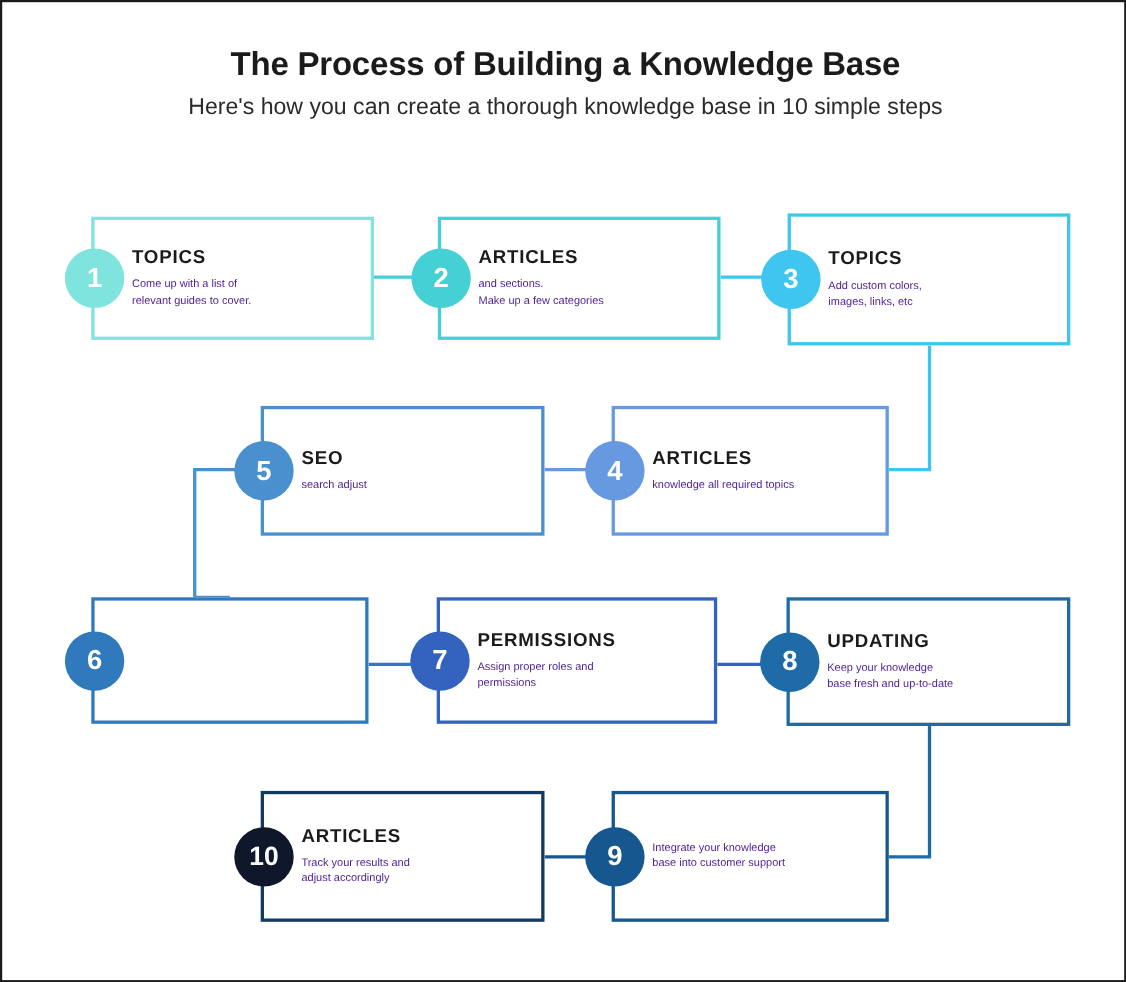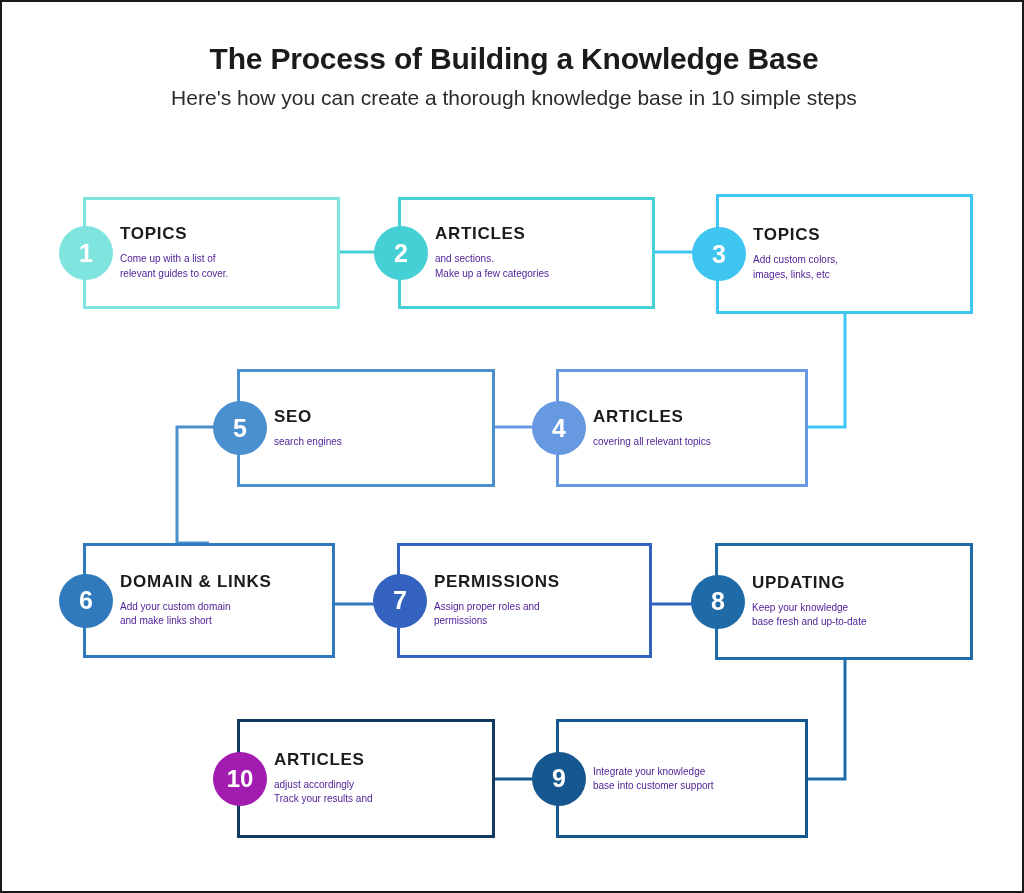--- a/index.html
+++ b/index.html
@@ -164,43 +164,38 @@
       <p class="step-desc">images, links, etc</p>
     </div>
   </div>
 
   <div class="step" style="left:235px; top:367px; width:258px; height:118px; border-color:#4A90CE;">
     <div class="badge" style="background:#4A90CE;">
       <span>5</span>
     </div>
     <div class="step-inner">
       <div class="step-title">SEO</div>
-      <p class="step-desc">search engines</p>
+      <p class="step-desc">search adjust</p>
     </div>
   </div>
 
   <div class="step" style="left:554px; top:367px; width:252px; height:118px; border-color:#6699E0;">
     <div class="badge" style="background:#6699E0;">
       <span>4</span>
     </div>
     <div class="step-inner">
       <div class="step-title">ARTICLES</div>
-      <p class="step-desc">covering all relevant topics</p>
+      <p class="step-desc">knowledge all required topics</p>
     </div>
   </div>
 
   <div class="step" style="left:81px; top:541px; width:252px; height:115px; border-color:#2F79BC;">
     <div class="badge" style="background:#2F79BC;">
       <span>6</span>
     </div>
-    <div class="step-inner">
-      <div class="step-title">DOMAIN &amp; LINKS</div>
-      <p class="step-desc">Add your custom domain</p>
-      <p class="step-desc">and make links short</p>
-    </div>
   </div>
 
   <div class="step" style="left:395px; top:541px; width:255px; height:115px; border-color:#3363BF;">
     <div class="badge" style="background:#3363BF;">
       <span>7</span>
     </div>
     <div class="step-inner">
       <div class="step-title">PERMISSIONS</div>
       <p class="step-desc">Assign proper roles and</p>
       <p class="step-desc">permissions</p>
@@ -212,27 +207,27 @@
       <span>8</span>
     </div>
     <div class="step-inner">
       <div class="step-title">UPDATING</div>
       <p class="step-desc">Keep your knowledge</p>
       <p class="step-desc">base fresh and up-to-date</p>
     </div>
   </div>
 
   <div class="step" style="left:235px; top:717px; width:258px; height:119px; border-color:#123A5F;">
-    <div class="badge wide" style="background:#a21caf;">
+    <div class="badge wide" style="background:#0f172a;">
       <span>10</span>
     </div>
     <div class="step-inner">
       <div class="step-title">ARTICLES</div>
+      <p class="step-desc">Track your results and</p>
       <p class="step-desc">adjust accordingly</p>
-      <p class="step-desc">Track your results and</p>
     </div>
   </div>
 
   <div class="step" style="left:554px; top:717px; width:252px; height:119px; border-color:#17578F;">
     <div class="badge" style="background:#17578F;">
       <span>9</span>
     </div>
     <div class="step-inner">
       <p class="step-desc">Integrate your knowledge</p>
       <p class="step-desc">base into customer support</p>

